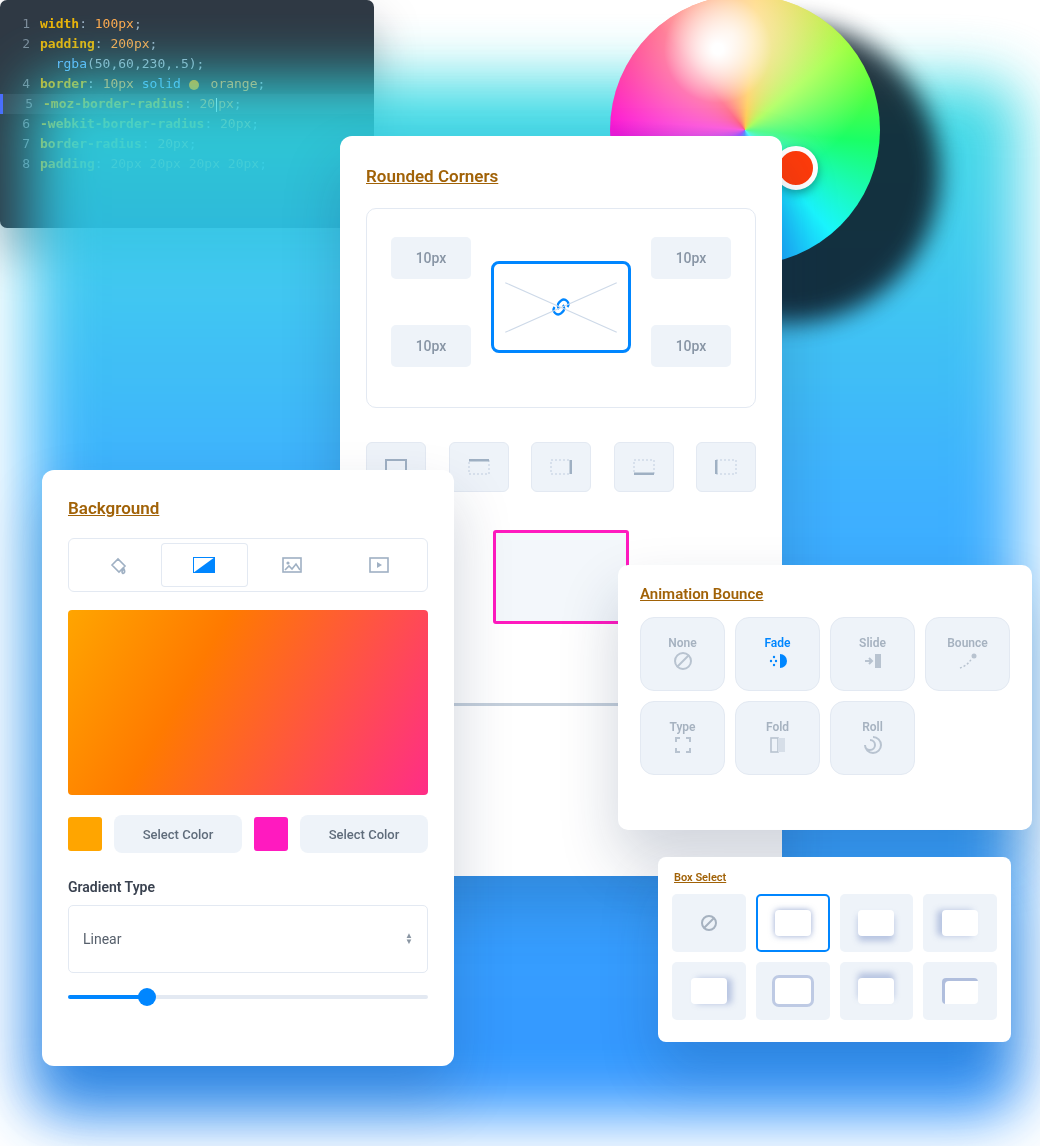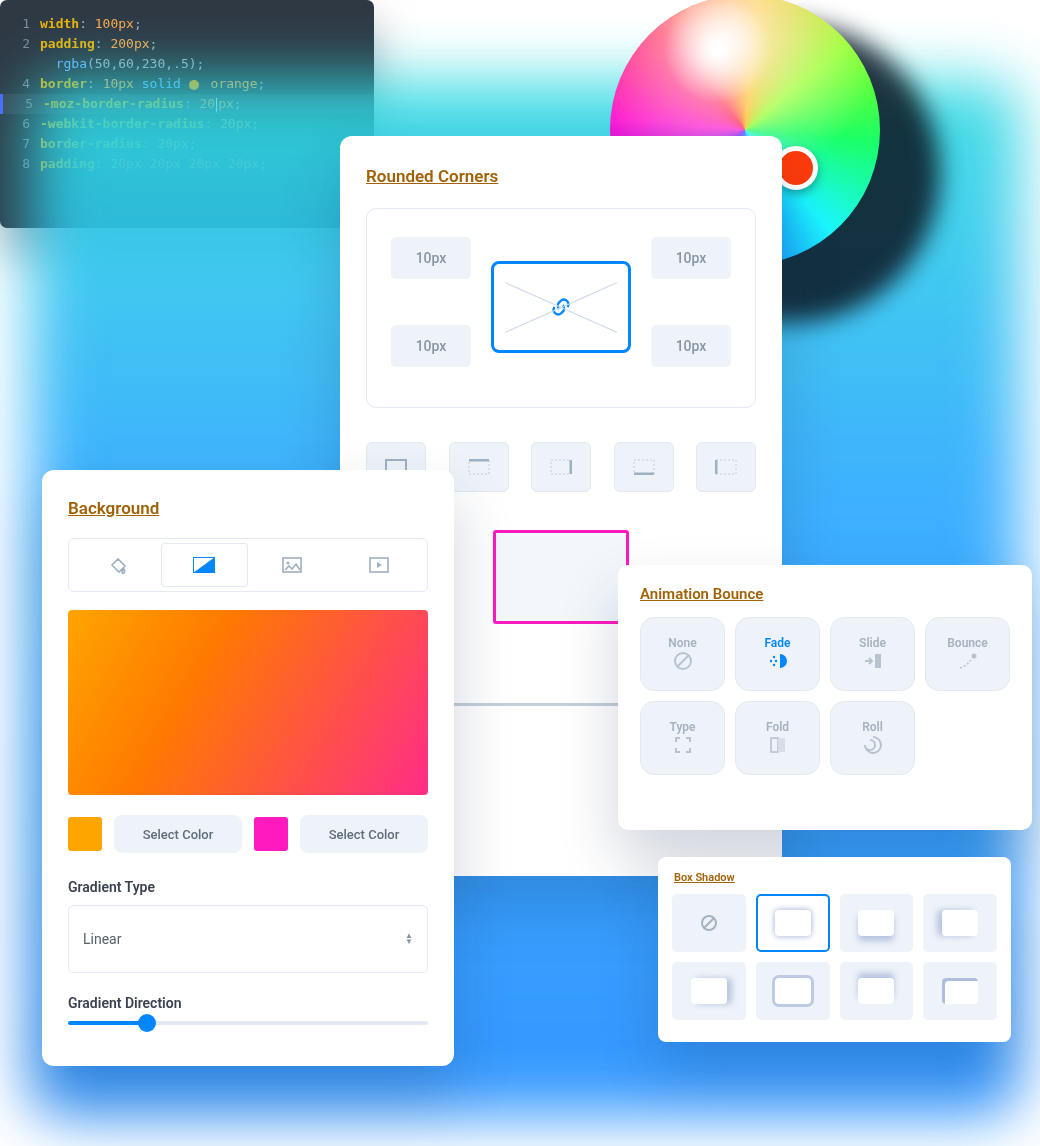--- a/index.html
+++ b/index.html
@@ -193,21 +193,20 @@
     <div class="swatch sw1"></div>
     <div class="sel-btn">Select Color</div>
     <div class="swatch sw2"></div>
     <div class="sel-btn">Select Color</div>
   </div>
   <div class="sub">Gradient Type</div>
   <div class="dropdown">
     <span>Linear</span>
     <span class="caret">▲<br>▼</span>
   </div>
-  <div class="sub">Gradient Direction</div>
   <div class="track">
     <div class="thumb"></div>
   </div>
 </div>
 
 <div id="an" class="panel">
   <div class="title">Animation Bounce</div>
   <div class="an-grid">
     <div class="an-item">
       <span>None</span>
@@ -256,21 +255,21 @@
     <div class="an-item">
       <span>Roll</span>
       <svg>
           <path d="M11 3a8 8 0 1 1-8 8 5 5 0 1 0 5-5" fill="none" stroke="#b8c3d0" stroke-width="2"></path>
         </svg>
     </div>
   </div>
 </div>
 
 <div id="bs" class="panel">
-  <div class="title">Box Shadow</div>
+  <div class="title">Box Select</div>
   <div class="bs-grid">
     <div class="bs-item">
         <svg width="20" height="20">
           <circle cx="10" cy="10" r="7" fill="none" stroke="#a6b2c0" stroke-width="2"></circle>
           <line x1="5" y1="15" x2="15" y2="5" stroke="#a6b2c0" stroke-width="2"></line>
         </svg>
       </div>
     <div class="bs-item sel">
         <div class="bs-swatch" style="box-shadow:0 0 6px rgba(80,110,180,.6)"></div>
       </div>

